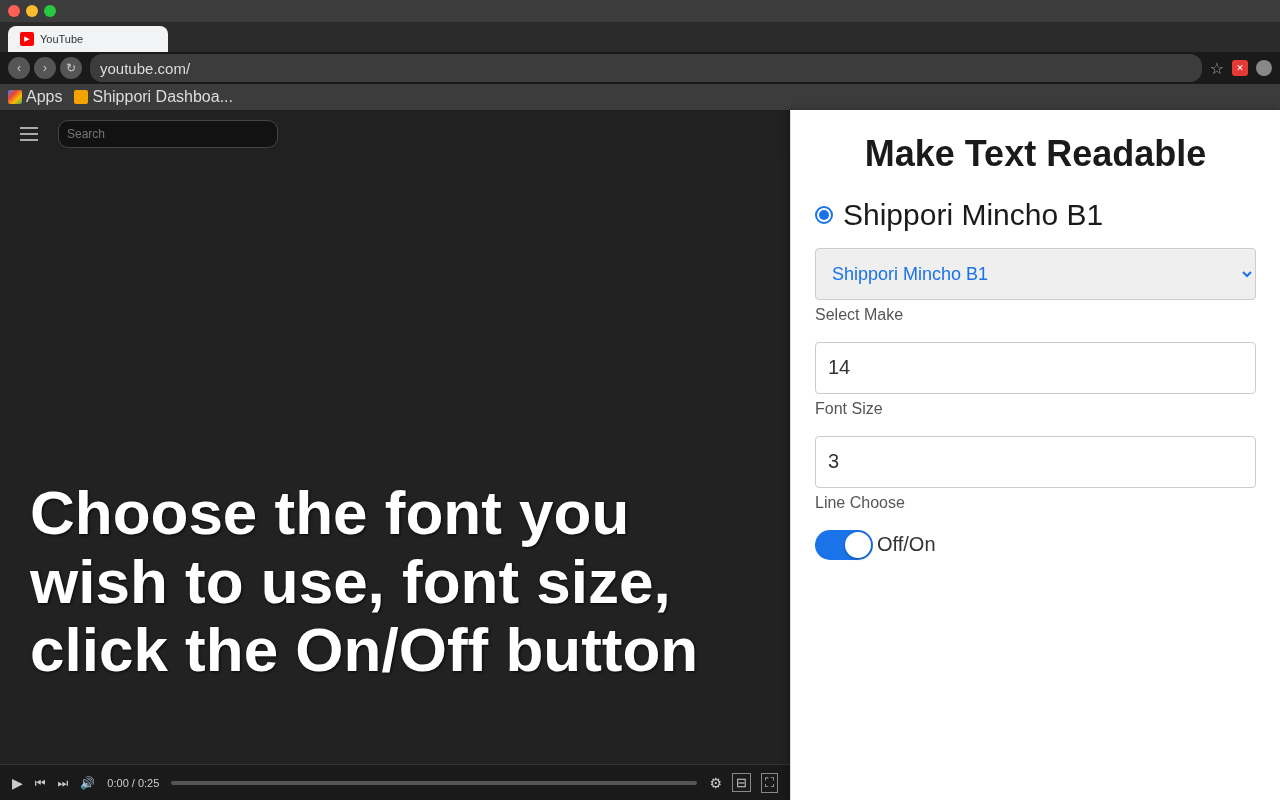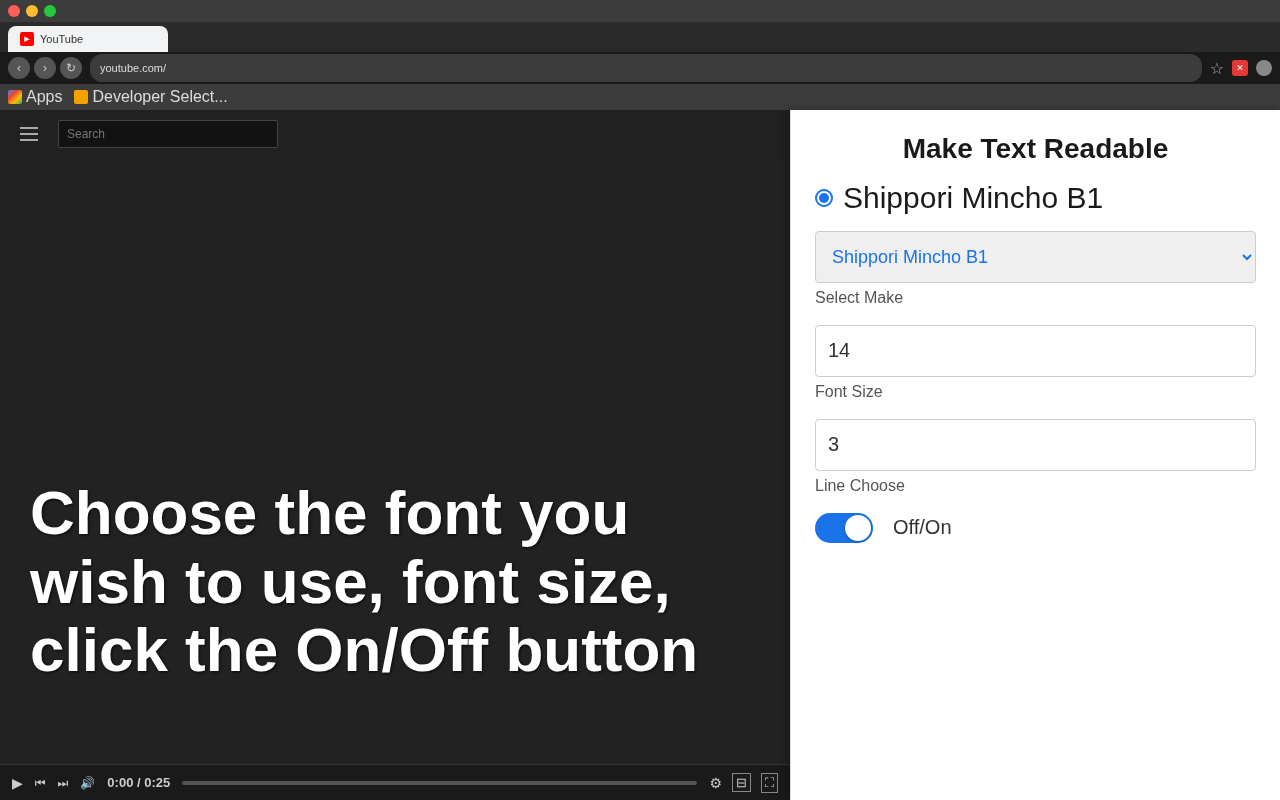--- a/index.html
+++ b/index.html
@@ -85,21 +85,21 @@
     }
 
     .address-input {
       flex: 1;
       background: #3c3c3c;
       border: none;
       border-radius: 12px;
       height: 16px;
       padding: 14px 10px;
       color: #ddd;
-      font-size: 11px;
+      font-size: 15px;
     }
 
     .bookmarks-bar {
       background: #3c3c3c;
       height: 26px;
       display: flex;
       align-items: center;
       padding: 0 8px;
       gap: 12px;
     }
@@ -156,21 +156,21 @@
     .hamburger span {
       width: 18px;
       height: 2px;
       background: #aaa;
       display: block;
     }
 
     .yt-search-box {
       background: #121212;
       border: 1px solid #444;
-      border-radius: 2px;
+      border-radius: 10px;
       height: 28px;
       width: 220px;
       padding: 0 8px;
       color: #aaa;
       font-size: 12px;
     }
 
     .video-area {
       flex: 1;
       background: #111;
@@ -230,23 +230,22 @@
     }
 
     .progress-bar-fill {
       width: 0%;
       height: 100%;
       background: #ff0000;
       border-radius: 2px;
     }
 
     .time-display {
-      font-size: 13px;
+      font-size: 11px;
       color: #ccc;
-      font-weight: bold;
     }
 
     .control-icons-right {
       display: flex;
       gap: 10px;
       align-items: center;
     }
 
     
     .panel {
@@ -257,25 +256,25 @@
       display: flex;
       flex-direction: column;
       gap: 16px;
       overflow-y: auto;
       box-shadow: -2px 0 8px rgba(0,0,0,0.3);
       position: relative;
       z-index: 10;
     }
 
     .panel-title {
-      font-size: 28px;
+      font-size: 36px;
       font-weight: bold;
       color: #1a1a1a;
       text-align: center;
-      margin-bottom: 0;
+      margin-bottom: 8px;
       line-height: 1.1;
     }
 
     .font-option {
       display: flex;
       align-items: center;
       gap: 10px;
     }
 
     .radio-dot {
@@ -322,21 +321,21 @@
 
     .form-label {
       font-size: 16px;
       color: #555;
       padding: 2px 0;
     }
 
     .toggle-row {
       display: flex;
       align-items: center;
-      gap: 20px;
+      gap: 4px;
     }
 
     .toggle-switch {
       width: 58px;
       height: 30px;
       background: #1a73e8;
       border-radius: 15px;
       position: relative;
       cursor: pointer;
       flex-shrink: 0;
@@ -390,21 +389,21 @@
   </div>
 </div>
 
 <div class="bookmarks-bar">
   <div class="bookmark-item">
     <div class="bookmark-icon" style="background:linear-gradient(135deg,#4285f4,#ea4335,#fbbc04,#34a853);width:14px;height:14px;border-radius:2px;"></div>
     <span>Apps</span>
   </div>
   <div class="bookmark-item">
     <div class="bookmark-icon" style="background:#f4a200;"></div>
-    <span>Developer Select...</span>
+    <span>Shippori Dashboa...</span>
   </div>
 </div>
 
 <div class="main-content">
 
   <div class="youtube-area">
     <div class="yt-header">
       <div class="hamburger">
         <span></span>
           <span></span>

